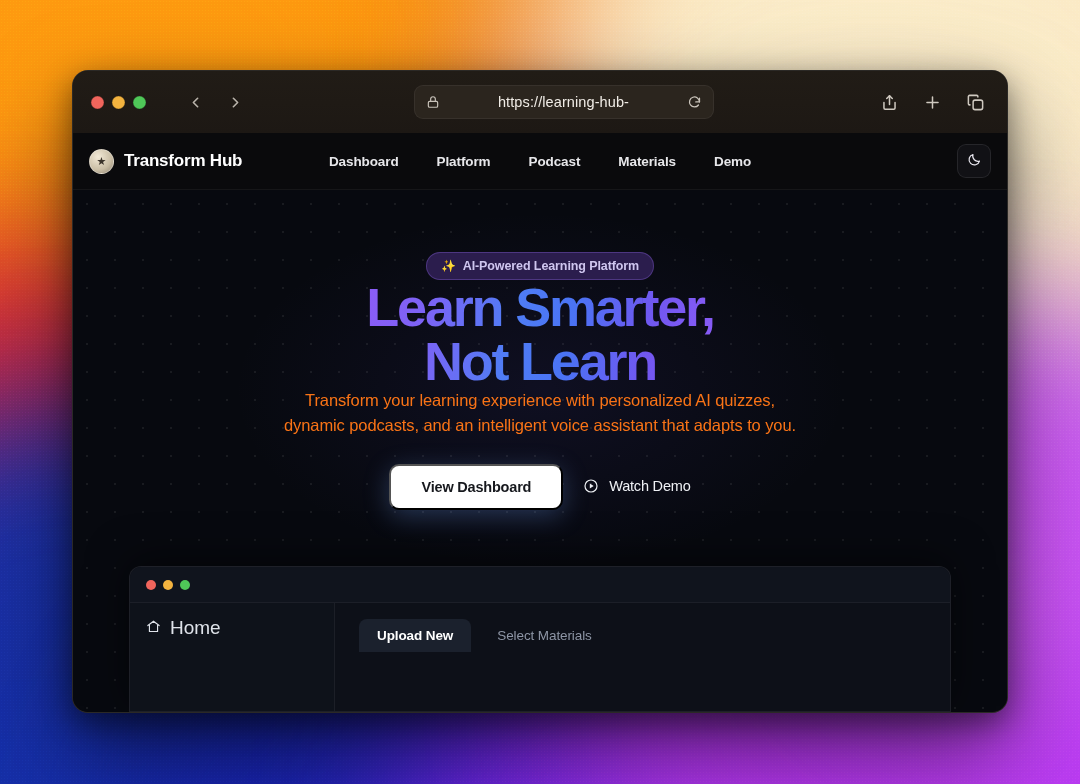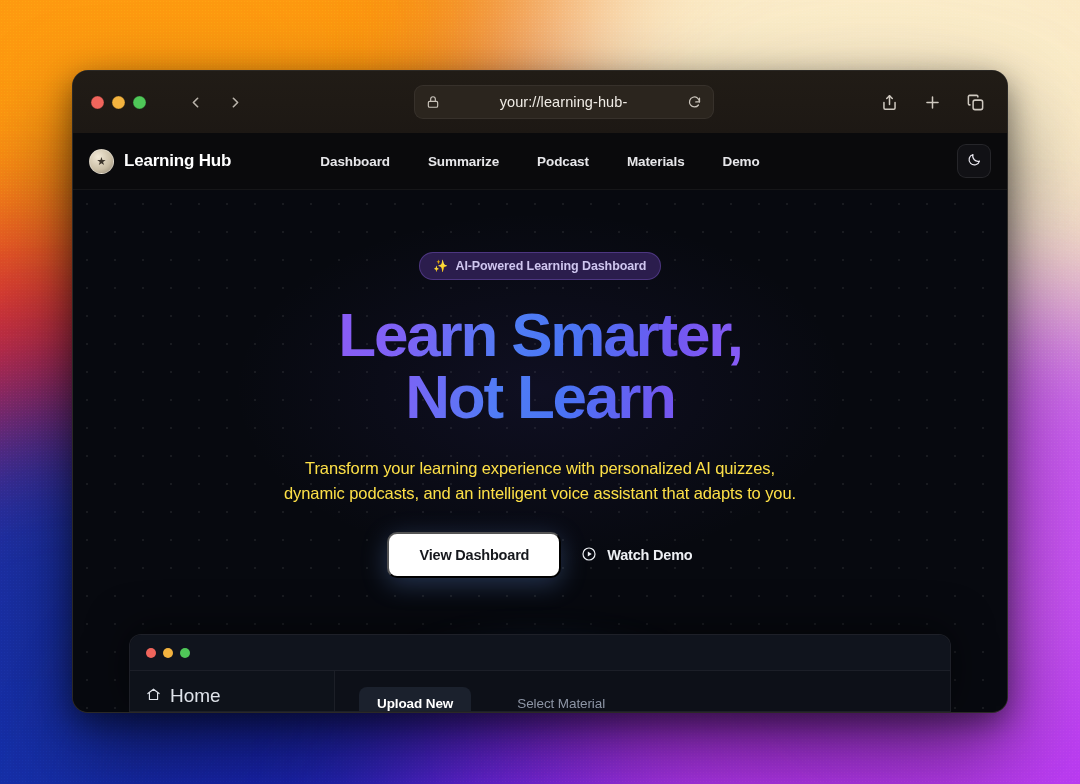--- a/index.html
+++ b/index.html
@@ -145,60 +145,60 @@
   .pill {
     position:relative; z-index:2;
     display:inline-flex; align-items:center; gap:7px;
     padding:6px 14px; border-radius:999px;
     background:#2b1d4d; border:1px solid rgba(150,110,240,.32);
     color:#cfc6ef; font-size:12.5px; font-weight:bold; letter-spacing:-.1px;
   }
   .pill .spark { color:#f0c24a; font-size:12px; }
 
   .headline {
-    position:relative; z-index:2; margin-top:24px; text-align:center;
-    font-size:62px; line-height:1.0; font-weight:bold; letter-spacing:-2.2px;
+    position:relative; z-index:2; text-align:center;
+    font-size:54px; line-height:1.0; font-weight:bold; letter-spacing:-2.2px;
     background:linear-gradient(100deg,#8b5cf6 0%,#7c63f5 18%,#4f7df5 42%,#4a73f4 58%,#7157f0 80%,#8b5cf6 100%);
     -webkit-background-clip:text; background-clip:text; color:transparent;
   }
   .headline .l2 { display:block; }
 
   .subtitle {
-    position:relative; z-index:2; margin-top:28px; width:520px; text-align:center;
-    color:#fde047; font-size:16.5px; line-height:1.52; letter-spacing:-.1px;
+    position:relative; z-index:2; width:520px; text-align:center;
+    color:#f97316; font-size:16.5px; line-height:1.52; letter-spacing:-.1px;
   }
 
   .ctarow { position:relative; z-index:2; margin-top:26px;
             display:flex; align-items:center; gap:20px; }
   .cta-primary {
     background:#fff; color:#16181d; font-size:14.5px; font-weight:bold;
     padding:13px 30px; border-radius:10px; letter-spacing:-.2px;
     box-shadow:0 6px 26px rgba(120,170,255,.28);
   }
-  .cta-secondary { display:flex; align-items:center; gap:10px;
-                   color:#eef0f4; font-size:14.5px; font-weight:bold; letter-spacing:-.2px; }
+  .cta-secondary { display:flex; gap:10px;
+                   color:#eef0f4; font-size:14.5px; font-weight:normal; letter-spacing:-.2px; }
   .cta-secondary svg { width:16px; height:16px; }
 
   
   .preview {
     position:relative; z-index:3; margin-top:56px; width:822px; flex:1;
     background:#0d1018; border:1px solid rgba(255,255,255,.07);
     border-radius:12px 12px 0 0; overflow:hidden;
     box-shadow:0 -6px 40px rgba(0,0,0,.5);
   }
   .pv-bar { height:36px; display:flex; align-items:center; padding:0 16px; gap:7px;
             background:#10141d; border-bottom:1px solid rgba(255,255,255,.05); }
   .pv-light { width:10px; height:10px; border-radius:50%; }
   .pv-body { display:flex; height:calc(100% - 36px); }
   .pv-side { width:205px; border-right:1px solid rgba(255,255,255,.06);
              padding:14px 16px; background:#0e121a; }
   .pv-item { display:flex; align-items:center; gap:9px; color:#dfe3ea; font-size:19px; }
   .pv-item svg { width:15px; height:15px; }
   .pv-main { flex:1; padding:16px 0 0 24px; }
-  .pv-tabs { display:flex; align-items:flex-start; gap:24px; }
+  .pv-tabs { display:flex; align-items:flex-start; gap:4px; }
   .pv-tab { padding:9px 18px; border-radius:8px 8px 0 0; font-size:13.5px; letter-spacing:-.1px; }
   .pv-tab.active { background:#1b212d; color:#fff; font-weight:bold; }
   .pv-tab.inactive { color:#8d95a5; padding-left:22px; }
 </style>
 </head>
 <body>
 
 <div class="wallpaper">
   <div class="base"></div>
   <div class="blob b-orange"></div>
@@ -236,21 +236,21 @@
     </div>
 
     <div class="urlwrap">
       <div class="urlbar">
         <span class="lock">
           <svg viewBox="0 0 24 24" fill="none" stroke="currentColor" stroke-width="2" stroke-linecap="round" stroke-linejoin="round">
             <rect x="4" y="11" width="16" height="10" rx="2.2"></rect>
               <path d="M8 11V7a4 4 0 0 1 8 0v4"></path>
           </svg>
         </span>
-        <span class="urltext">your://learning-hub-</span>
+        <span class="urltext">https://learning-hub-</span>
         <span class="reload">
           <svg viewBox="0 0 24 24" fill="none" stroke="currentColor" stroke-width="2" stroke-linecap="round" stroke-linejoin="round">
             <path d="M20 11A8 8 0 1 0 18.4 16"></path>
               <polyline points="20 5 20 11 14 11"></polyline>
           </svg>
         </span>
       </div>
     </div>
 
     <div class="chrome-right">
@@ -274,47 +274,47 @@
         </svg>
       </span>
     </div>
   </div>
 
   <div class="site">
 
     <div class="sitenav">
       <div class="brand">
         <div class="logo">★</div>
-        <span class="brandname">Learning Hub</span>
+        <span class="brandname">Transform Hub</span>
       </div>
 
       <div class="navlinks">
         <a class="navlink">Dashboard</a>
-        <a class="navlink">Summarize</a>
+        <a class="navlink">Platform</a>
         <a class="navlink">Podcast</a>
         <a class="navlink">Materials</a>
         <a class="navlink">Demo</a>
       </div>
 
       <div class="themebtn">
         <span>
           <svg viewBox="0 0 24 24" fill="none" stroke="currentColor" stroke-width="1.9" stroke-linecap="round" stroke-linejoin="round">
             <path d="M20 14.5A8.5 8.5 0 0 1 9.5 4a8.5 8.5 0 1 0 10.5 10.5z"></path>
           </svg>
         </span>
       </div>
     </div>
 
     <div class="hero">
       <div class="dots"></div>
       <div class="heroglow2"></div>
 
       <div class="pill">
         <span class="spark">✨</span>
-        <span>AI-Powered Learning Dashboard</span>
+        <span>AI-Powered Learning Platform</span>
       </div>
 
       <h1 class="headline">
         <span>Learn Smarter,</span>
         <span class="l2">Not Learn</span>
       </h1>
 
       <p class="subtitle">Transform your learning experience with personalized AI quizzes, dynamic podcasts, and an intelligent voice assistant that adapts to you.</p>
 
       <div class="ctarow">
@@ -346,21 +346,21 @@
                   <path d="M3 10.5 12 3.5l9 7"></path>
                     <path d="M5.5 9.6V20h13V9.6"></path>
                 </svg>
               </span>
               <span>Home</span>
             </div>
           </div>
           <div class="pv-main">
             <div class="pv-tabs">
               <div class="pv-tab active">Upload New</div>
-              <div class="pv-tab inactive">Select Material</div>
+              <div class="pv-tab inactive">Select Materials</div>
             </div>
           </div>
         </div>
       </div>
     </div>
 
   </div>
 </div>
 
 </body></html>

